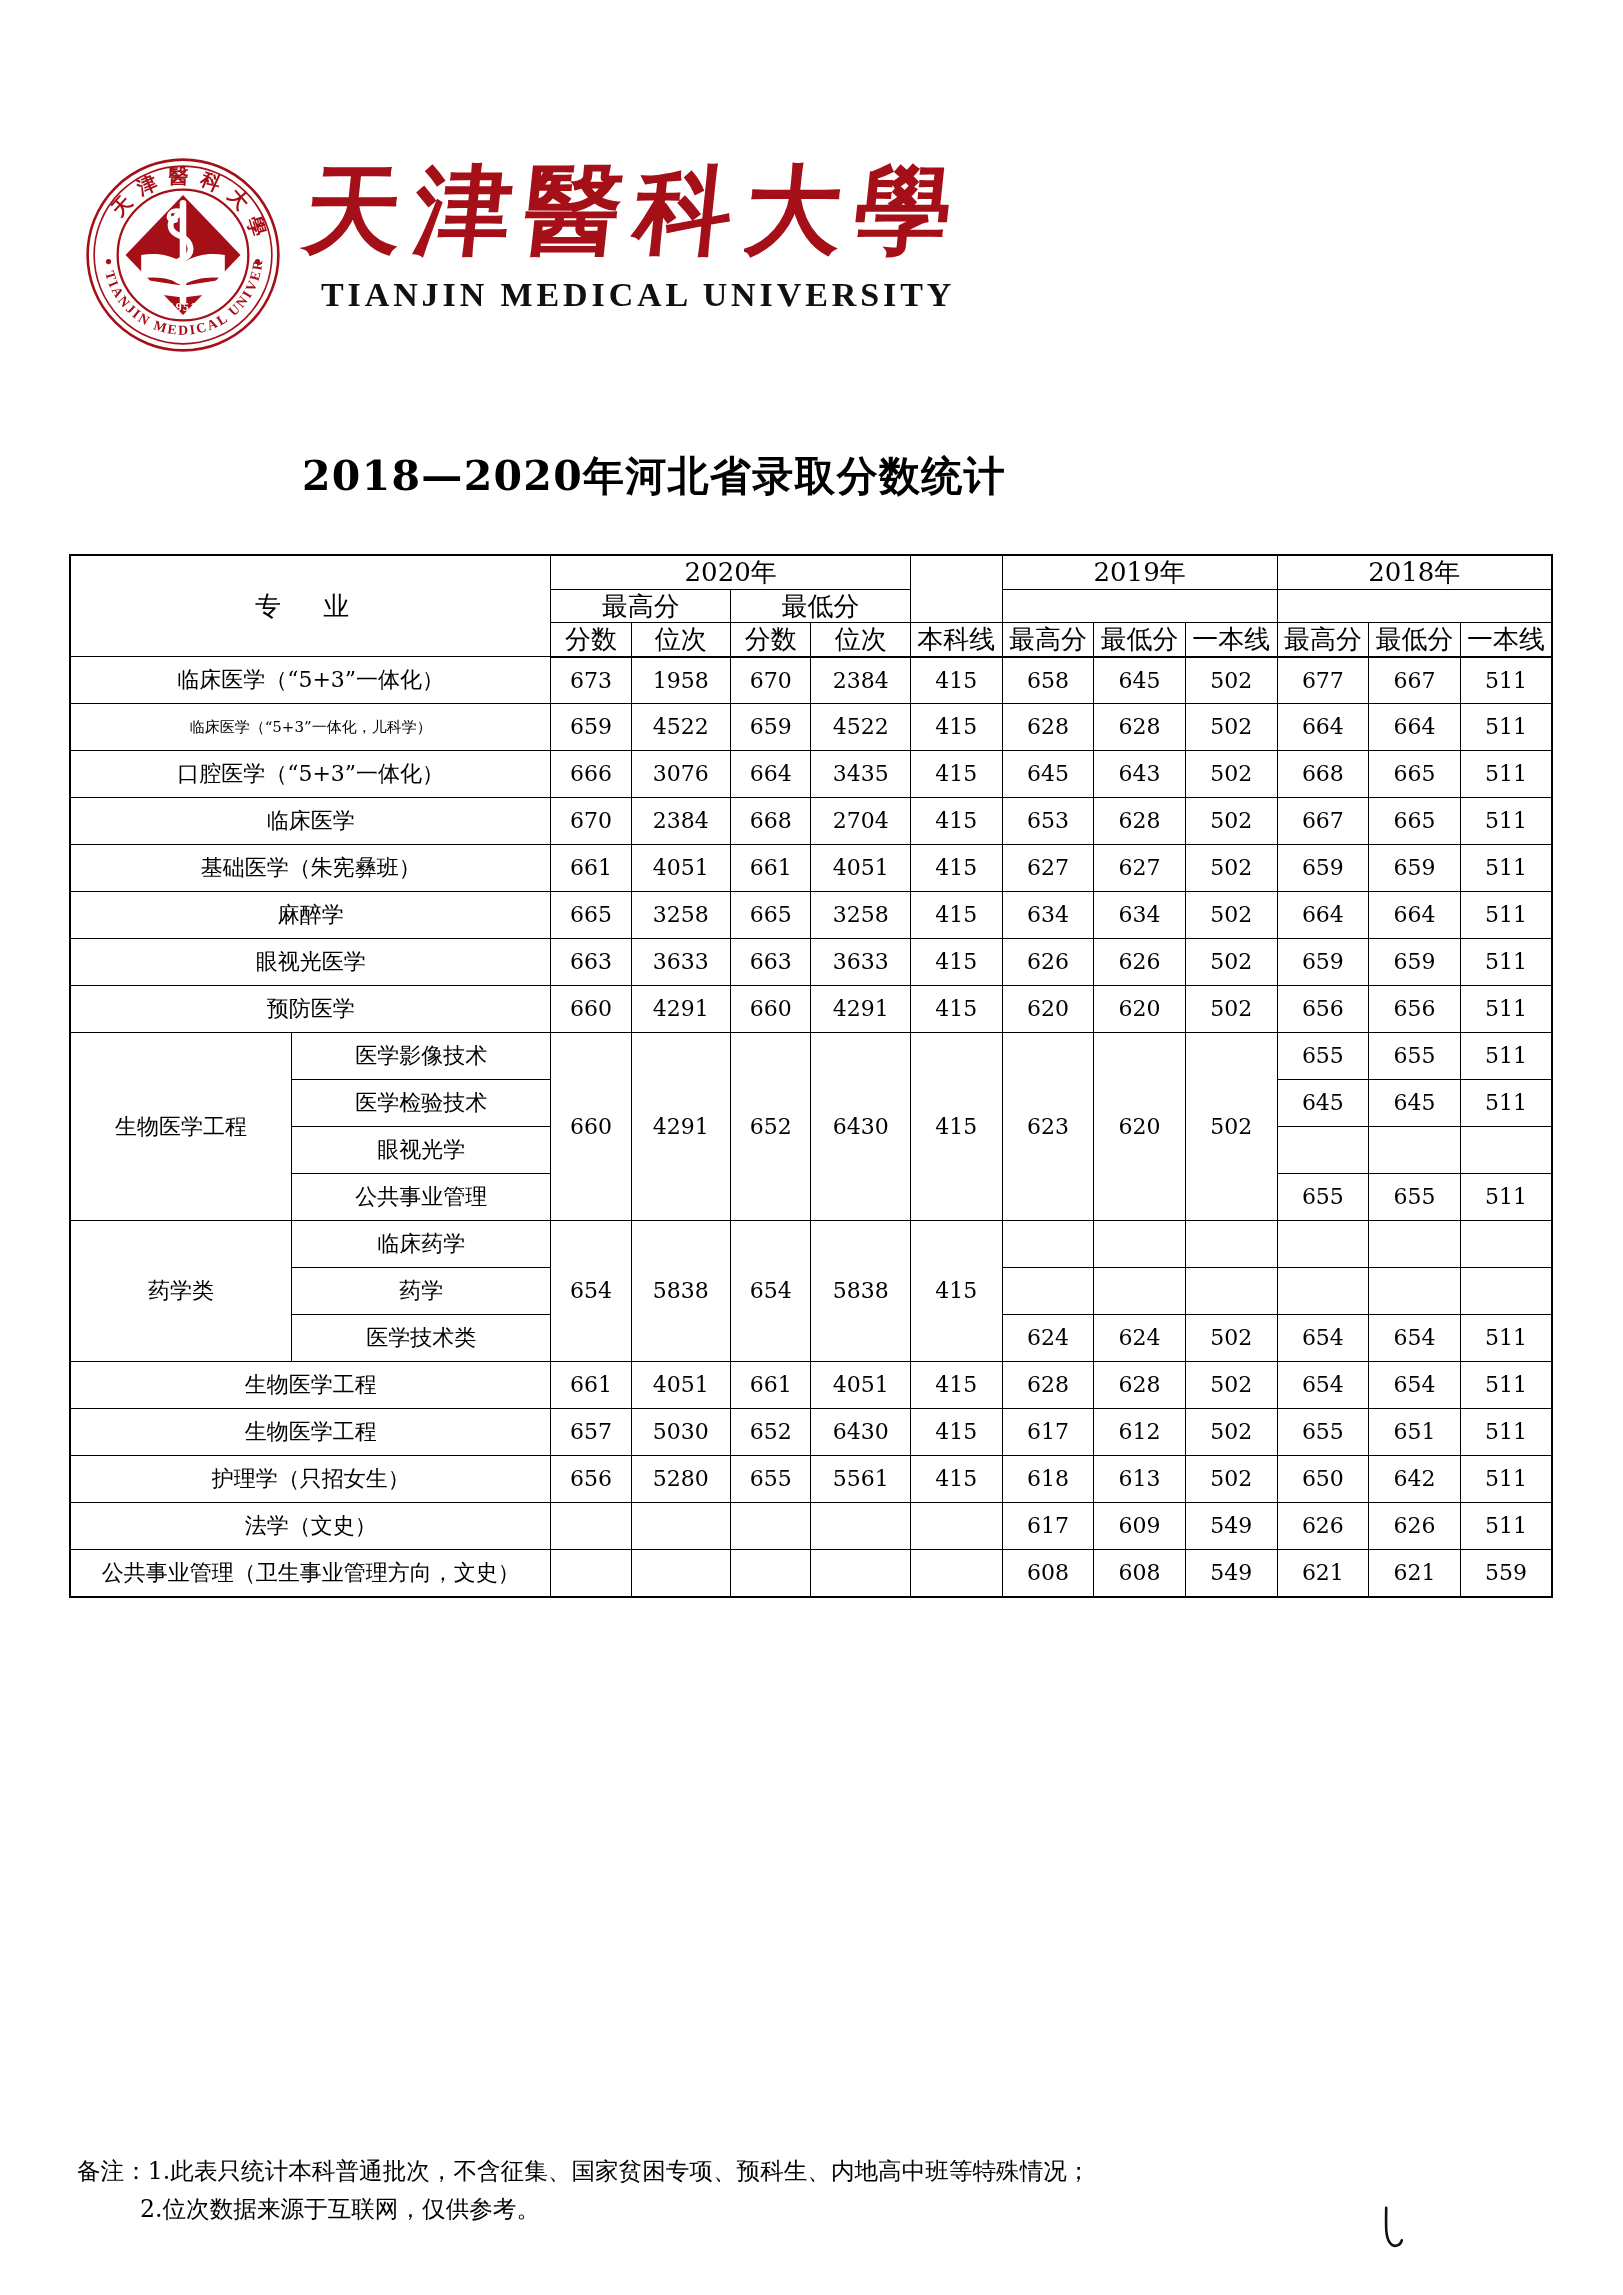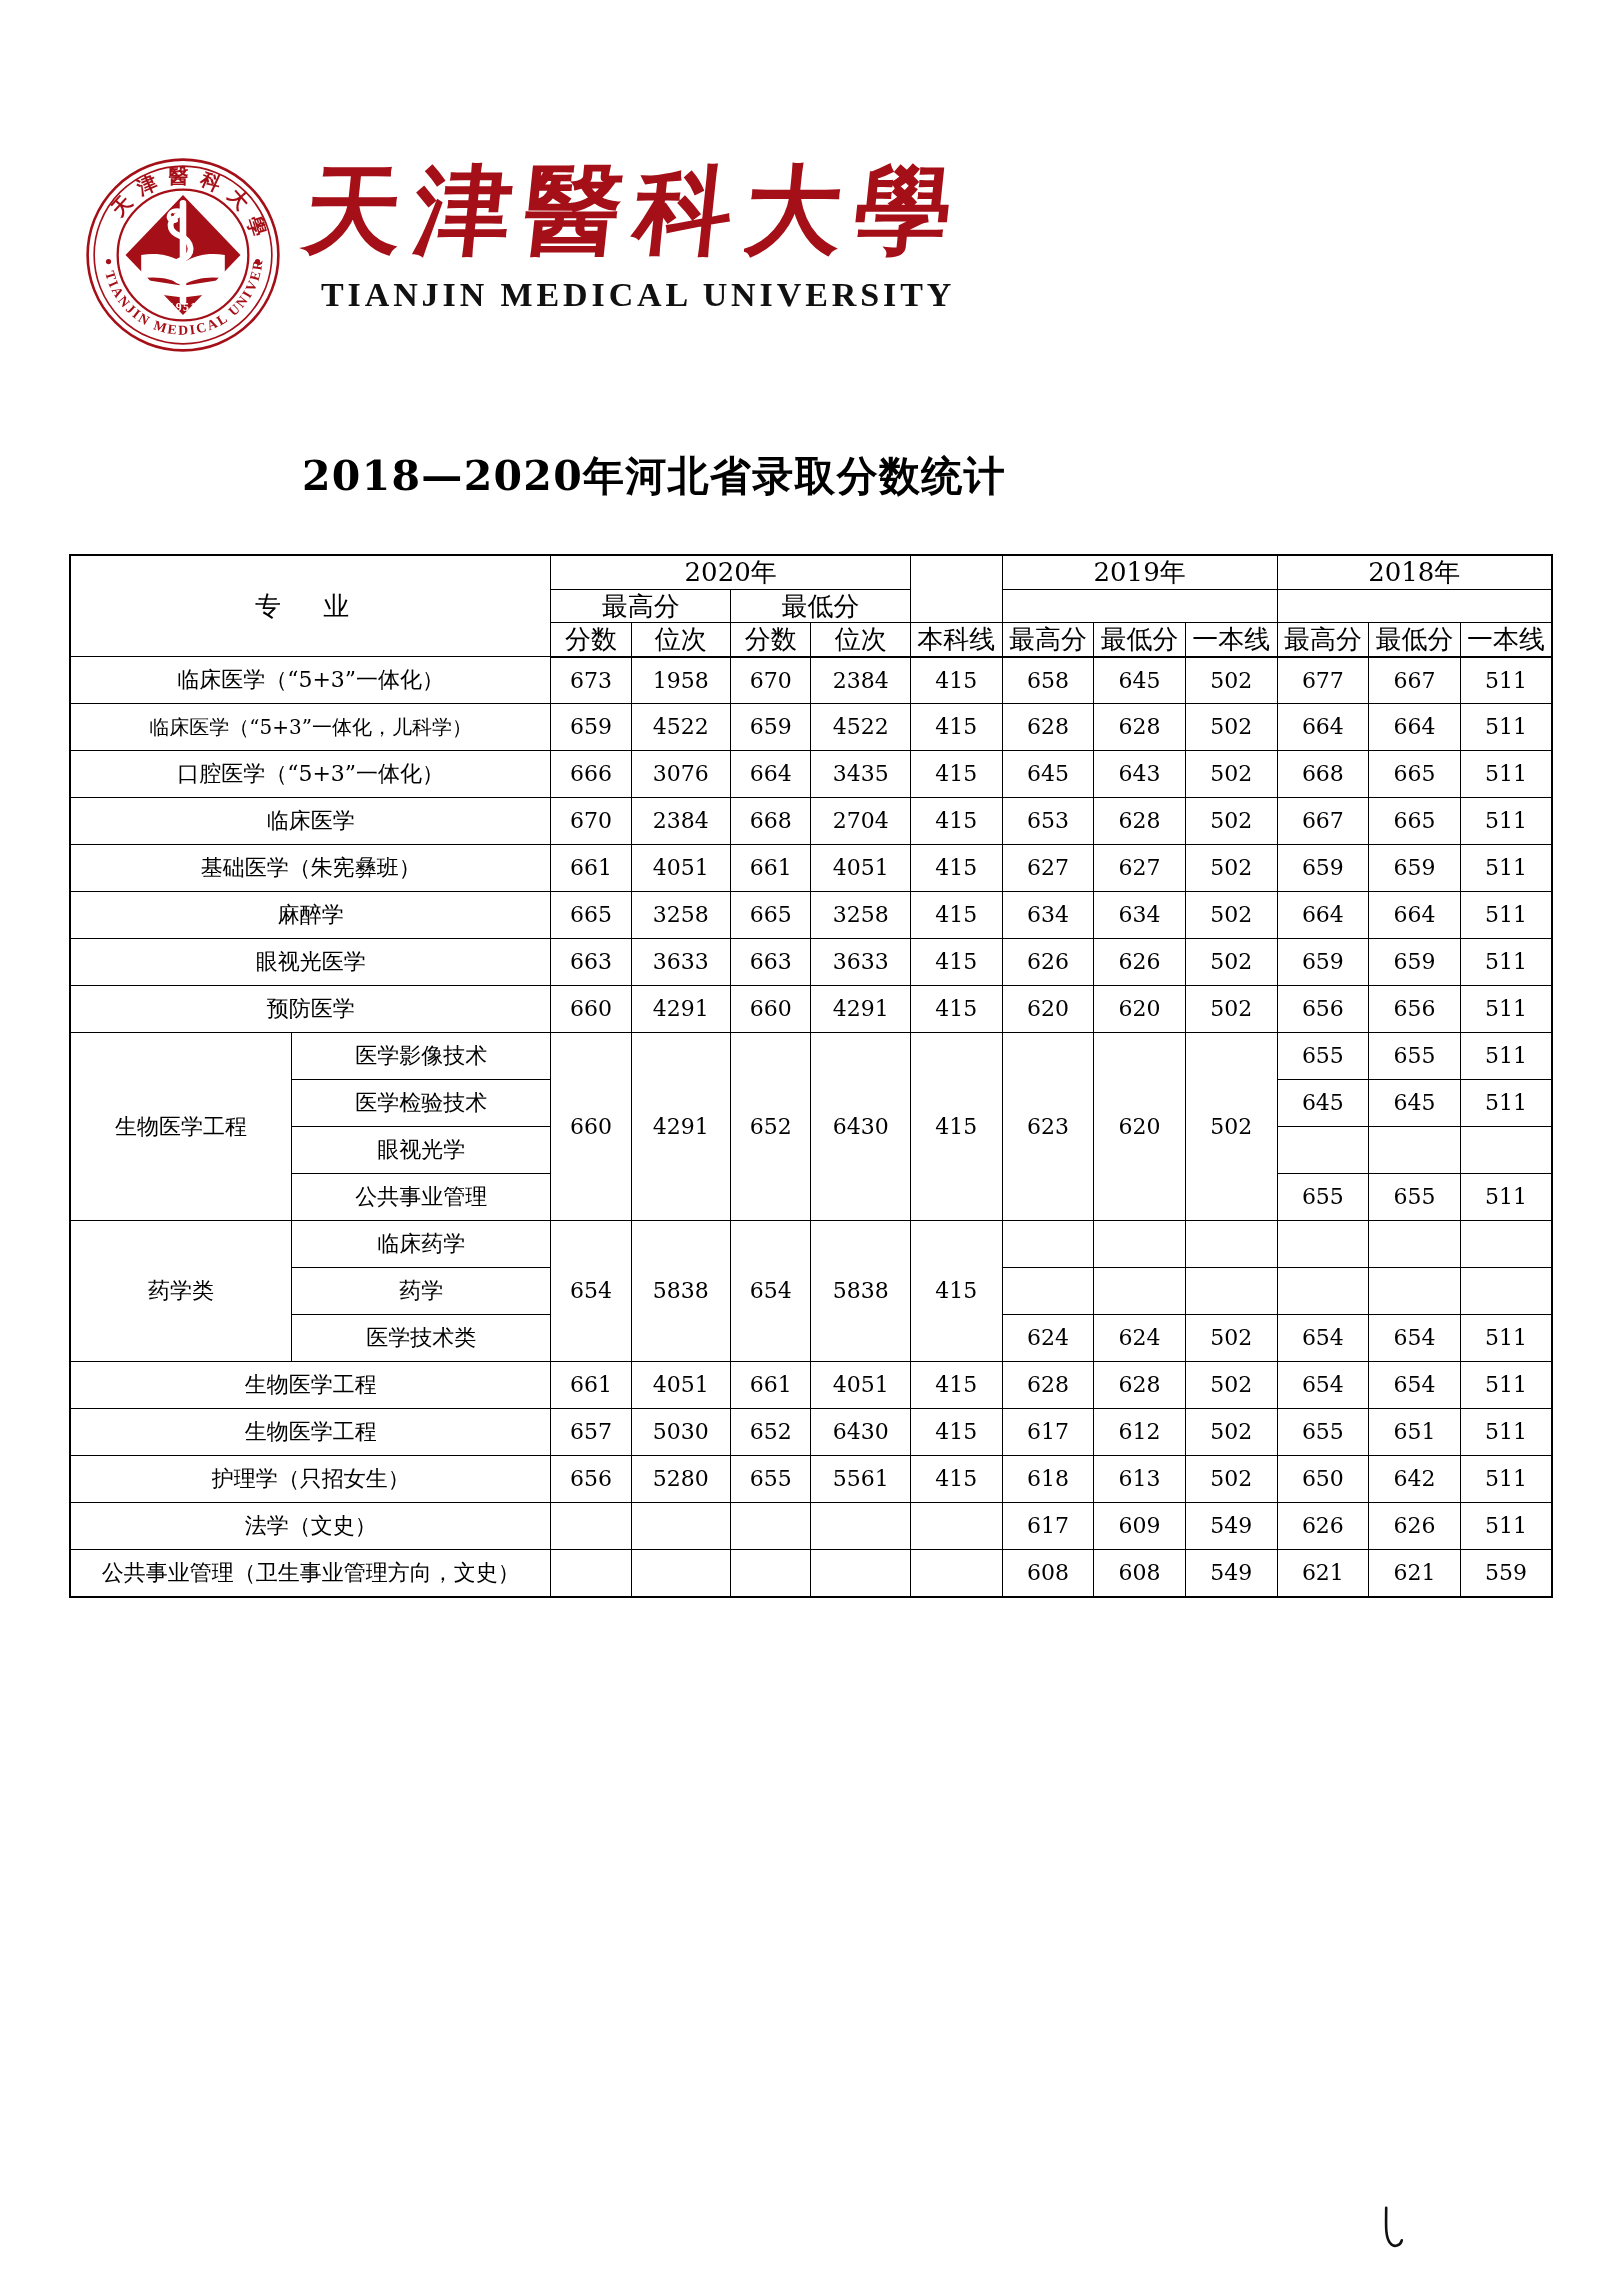--- a/index.html
+++ b/index.html
@@ -113,21 +113,21 @@
   .outer-b { border-bottom-width: 2.6px !important; }
   .thick-b { border-bottom-width: 2.6px !important; }
 
   td.major {
     text-align: left;
     padding-left: 11.8px;
     font-size: 22px;
     white-space: normal;
     word-break: break-all;
   }
-  td.major.small { font-size: 20px; margin-left: 16px; }
+  td.major.small { font-size: 15px; margin-left: 16px; }
   td.group-name {
     text-align: left;
     padding-left: 11.8px;
     font-size: 22px;
   }
   td.sub-name {
     text-align: left;
     padding-left: 11.8px;
     font-size: 22px;
   }
@@ -510,15 +510,19 @@
             <td class="outer-r outer-b">559</td>
           </tr>
         </tbody>
     </table>
   </div>
 
   <svg class="pen-mark" viewBox="0 0 40 70">
     <path d="M8,4 C8,28 6,48 14,58 C20,66 30,62 32,54" fill="none" stroke="#111" stroke-width="4" stroke-linecap="round"></path>
   </svg>
 
+  <div class="notes">
+    <div>备注：1.此表只统计本科普通批次，不含征集、国家贫困专项、预科生、内地高中班等特殊情况；</div>
+    <div class="ln2">2.位次数据来源于互联网，仅供参考。</div>
+  </div>
 
 </div>
 
 
 </body></html>

